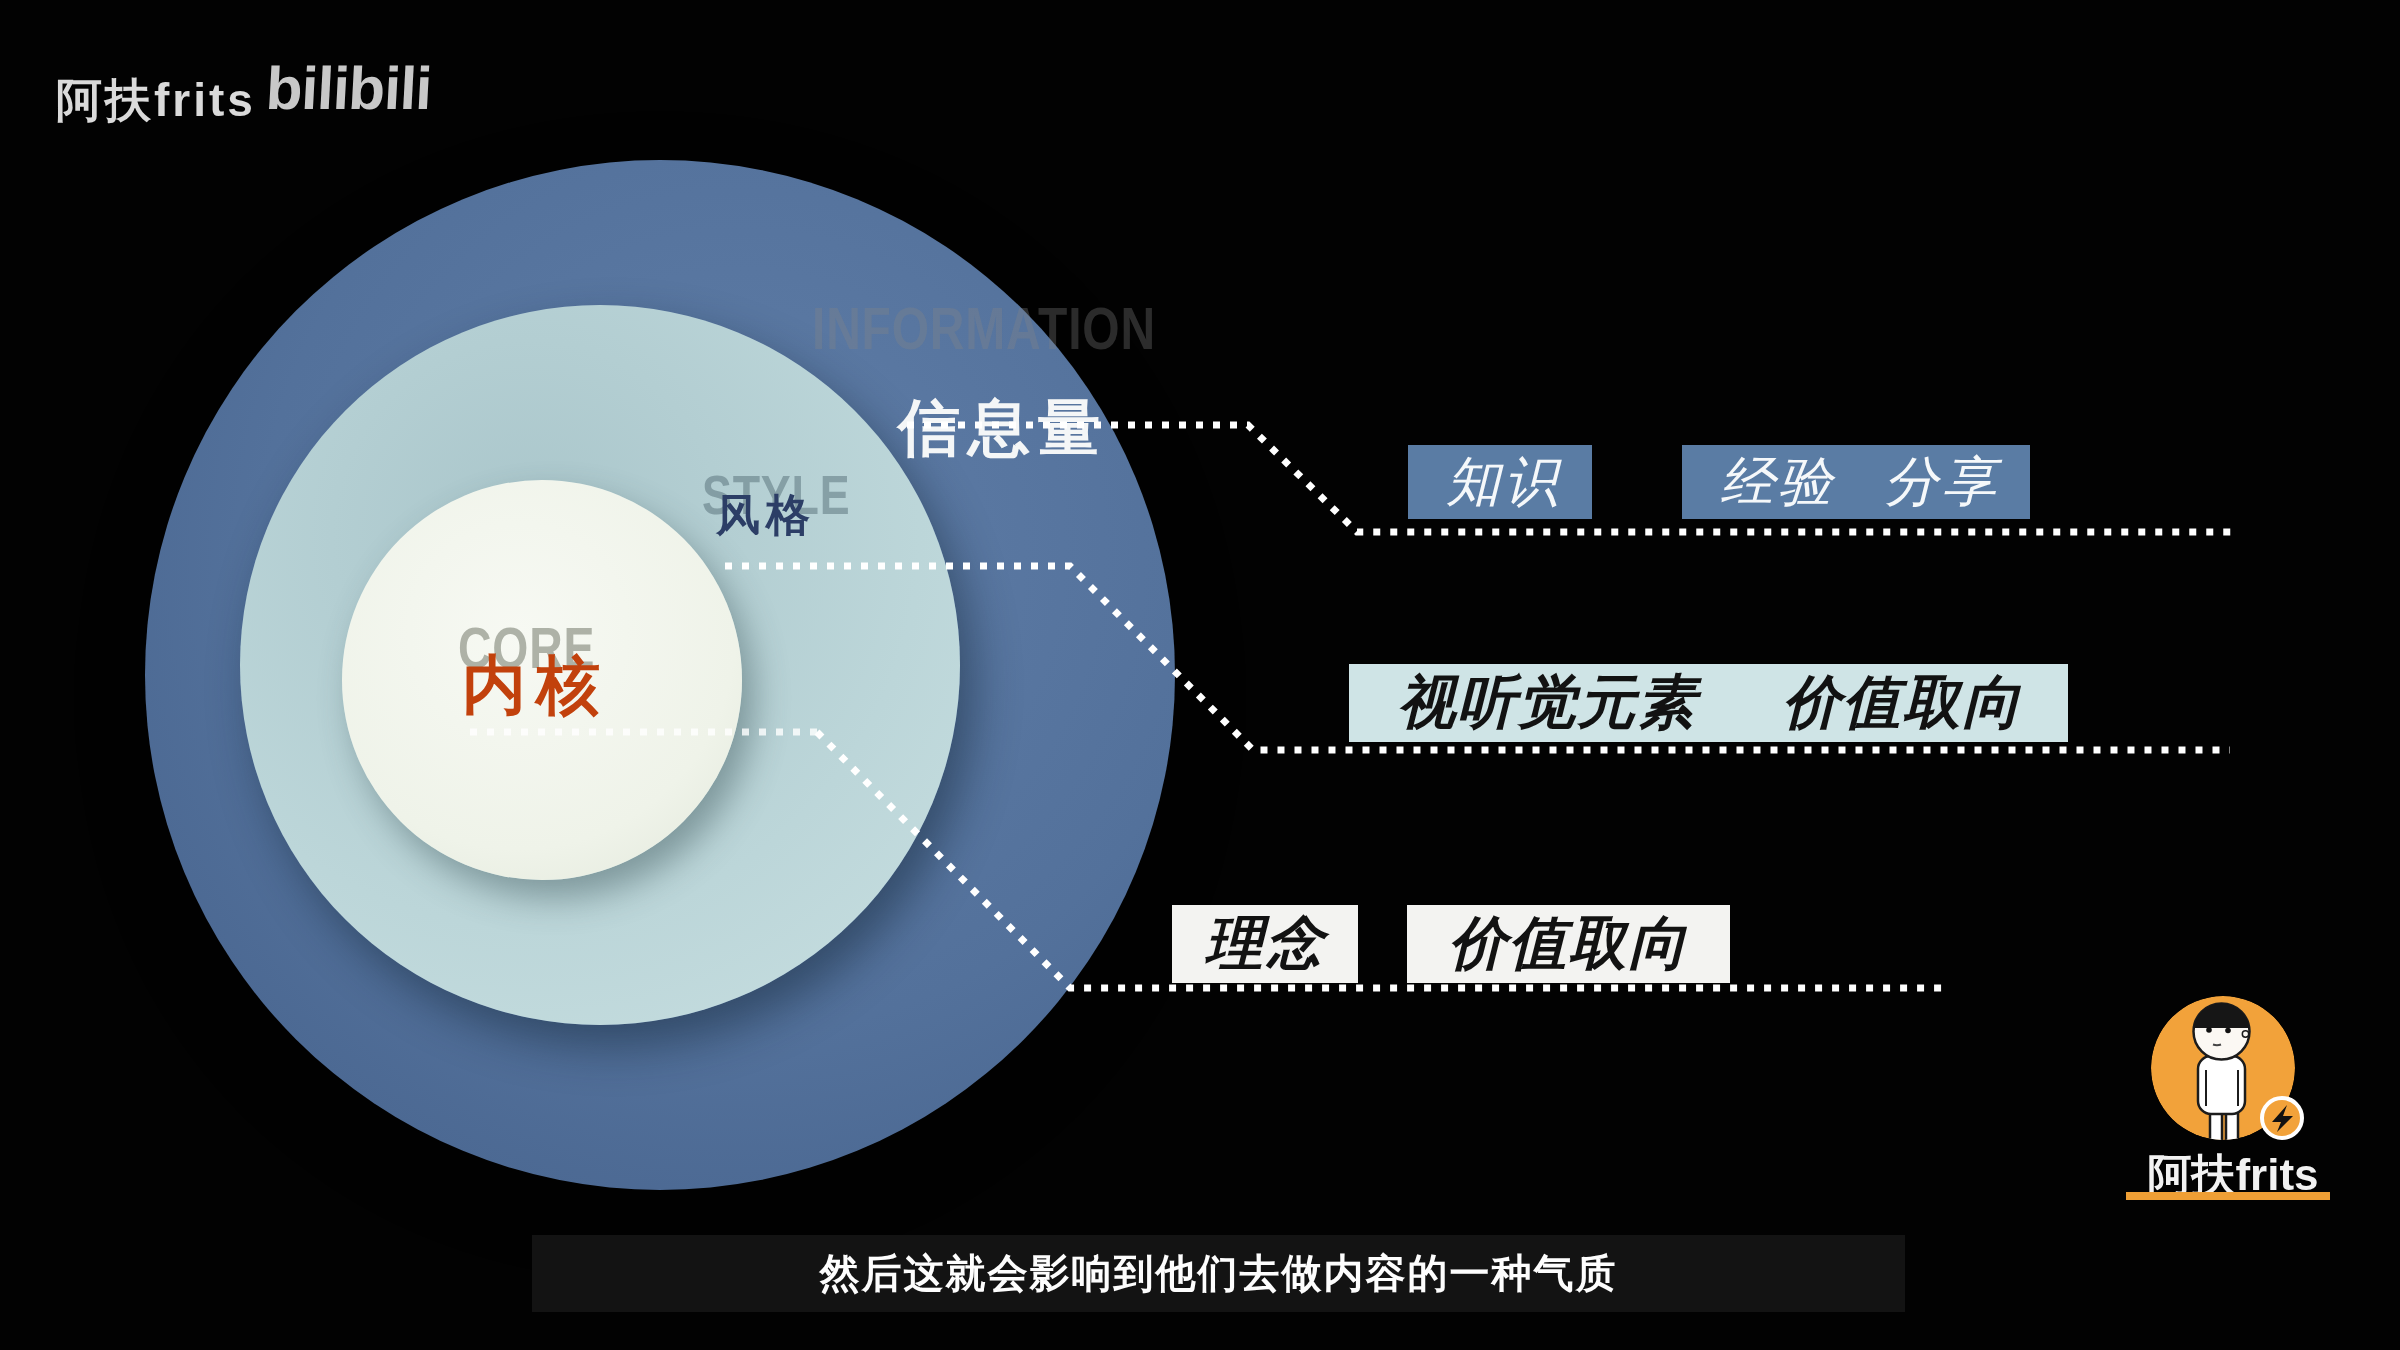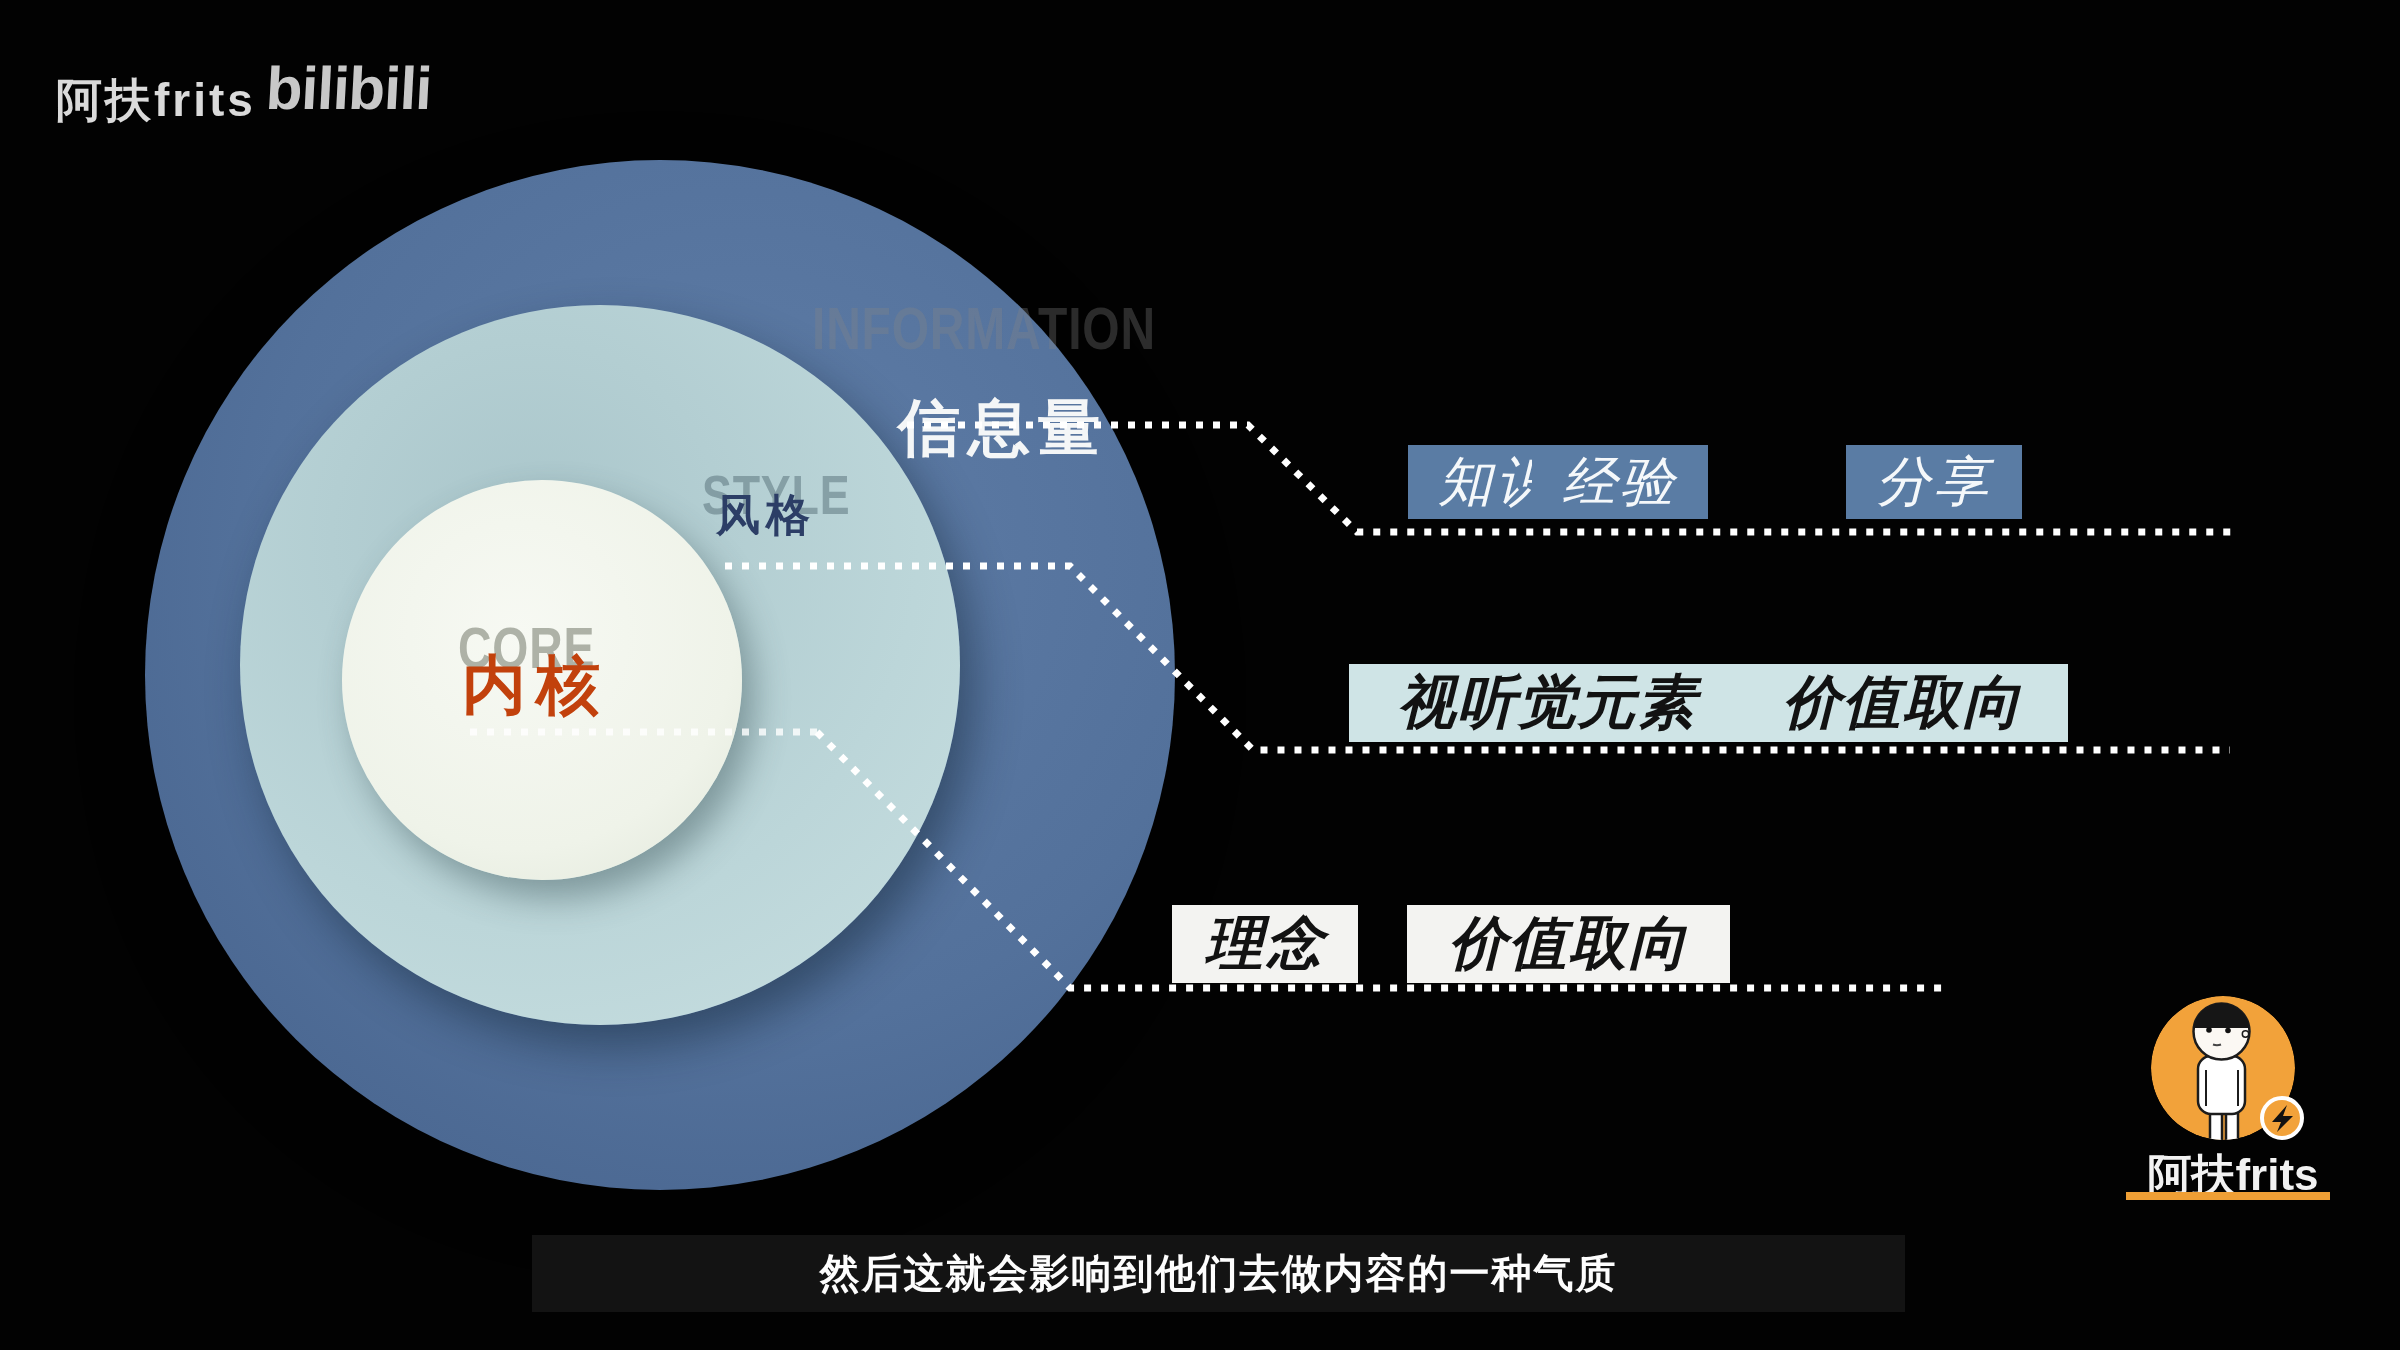--- a/index.html
+++ b/index.html
@@ -43,21 +43,21 @@
   
   svg.lines{position:absolute;left:0;top:0;}
   svg.lines path{fill:none;stroke:#fff;stroke-width:7;stroke-dasharray:7 10;}
 
   
   .tag{
     position:absolute;display:flex;align-items:center;justify-content:center;
     font-style:italic;white-space:nowrap;
   }
   .tag.r1{top:445px;height:74px;background:#5a7ca4;color:#f5f8fa;
-    font-size:54px;font-weight:500;letter-spacing:4px;}
+    font-size:54px;font-weight:500;letter-spacing:4px;padding-left:8px;}
   .tag.r2{top:664px;height:78px;background:#cfe4e6;color:#121212;
     font-size:58px;font-weight:600;letter-spacing:2px;}
   .tag.r3{top:905px;height:78px;background:#f3f3f1;color:#121212;
     font-size:58px;font-weight:600;letter-spacing:2px;}
 
   
   .brand-channel{left:56px;top:70px;font-size:46px;font-weight:600;
     color:#dadada;letter-spacing:3px;white-space:nowrap;}
   .brand-bilibili{left:266px;top:54px;font-size:60px;font-weight:800;
     color:#c8c8c8;letter-spacing:-1px;transform:skewX(-3deg);white-space:nowrap;}
@@ -92,21 +92,21 @@
   <div class="ring-label core">内核</div>
 
   <svg class="lines" width="2400" height="1350" viewBox="0 0 2400 1350">
     <path d="M907 425 H1248 L1357 532 H2237"></path>
     <path d="M725 566 H1070 L1253 750 H2230"></path>
     <path d="M470 732 H817" opacity="0.8"></path>
     <path d="M817 732 L1070 988 H1944"></path>
   </svg>
 
   <div class="tag r1" style="left:1408px;width:176px;">知识</div>
-  <div class="tag r1" style="left:1532px;width:176px;">经验</div>
+  <div class="tag r1" style="left:1682px;width:176px;">经验</div>
   <div class="tag r1" style="left:1846px;width:176px;">分享</div>
 
   <div class="tag r2" style="left:1305px;width:397px;margin-left:44px;">视听觉元素</div>
   <div class="tag r2" style="left:1737px;width:331px;">价值取向</div>
 
   <div class="tag r3" style="left:1172px;width:186px;">理念</div>
   <div class="tag r3" style="left:1407px;width:323px;">价值取向</div>
 
   <div class="abs brand-channel">阿扶frits</div>
   <div class="abs brand-bilibili">bilibili</div>

